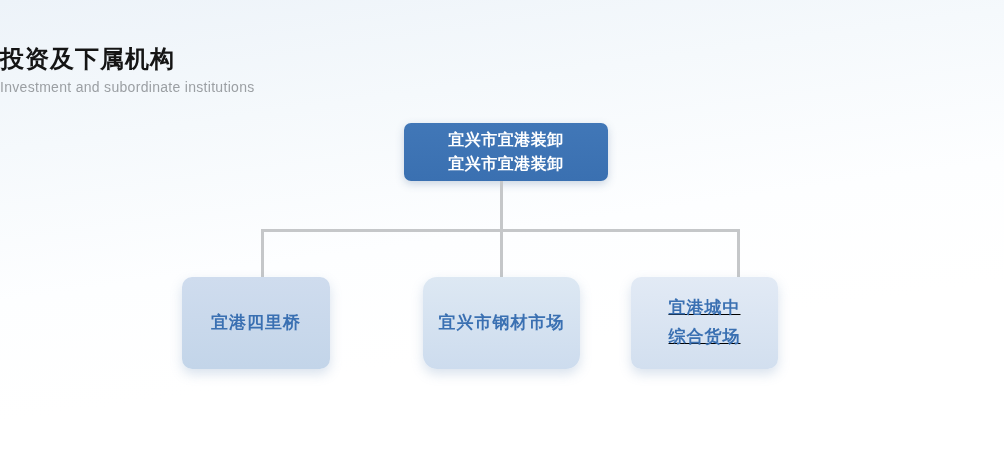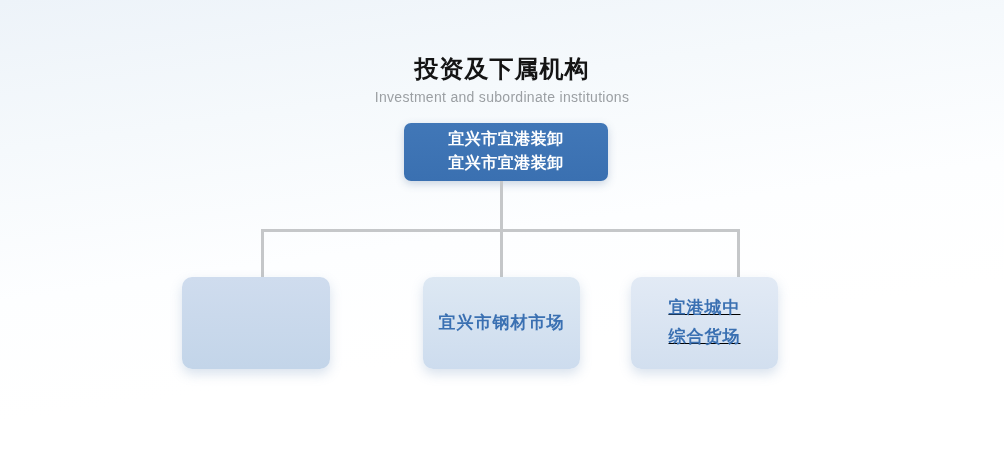--- a/index.html
+++ b/index.html
@@ -12,24 +12,23 @@
     width: 1004px;
     height: 463px;
     overflow: hidden;
     background: linear-gradient(172deg, #edf3f9 0%, #f5f9fc 25%, #fdfeff 50%, #ffffff 70%);
     font-family: "Liberation Sans", "DejaVu Sans", sans-serif;
   }
 
   
   .header {
     position: absolute;
-    top: 56px;
+    top: 46px;
     left: 0;
     width: 100%;
-    text-align: center;
   }
   .title {
     margin: 0;
     font-size: 24px;
     font-weight: bold;
     color: #141414;
     letter-spacing: 1px;
     line-height: 1.1;
   }
   .subtitle {
@@ -53,21 +52,20 @@
     align-items: center;
     justify-content: center;
     text-align: center;
   }
   .root-box .label {
     color: #ffffff;
     font-size: 16px;
     font-weight: bold;
     line-height: 1.5;
     letter-spacing: 0.5px;
-    font-family: Liberation Mono, monospace;
   }
 
   
   .line {
     position: absolute;
     background: #c5c7c9;
   }
   .line.v-stem   { left: 500px; top: 181px; width: 3px; height: 50px; }
   .line.h-bar    { left: 261px; top: 229px; width: 479px; height: 3px; }
   .line.v-left   { left: 261px; top: 231px; width: 3px; height: 46px; }
@@ -95,20 +93,21 @@
   }
   .child-1 {
     left: 182px;
     width: 148px;
     background: linear-gradient(180deg, #cfdcee 0%, #c3d5e9 100%);
   }
   .child-2 {
     left: 423px;
     width: 157px;
     background: linear-gradient(180deg, #dde8f3 0%, #cddcee 100%);
+    border-radius: 14px;
   }
   .child-3 {
     left: 631px;
     width: 147px;
     background: linear-gradient(180deg, #e2eaf5 0%, #d2dfef 100%);
     text-decoration: underline;
   }
   .label-line { display: block; }
 </style>
 </head>
@@ -129,20 +128,21 @@
   </div>
 
   <div class="line v-stem"></div>
   <div class="line h-bar"></div>
   <div class="line v-left"></div>
   <div class="line v-mid"></div>
   <div class="line v-right"></div>
 
   <div class="child-box child-1">
     <div class="label">
+      <span class="label-line">宜港四里桥</span>
     </div>
   </div>
 
   <div class="child-box child-2">
     <div class="label">
       <span class="label-line">宜兴市钢材市场</span>
     </div>
   </div>
 
   <div class="child-box child-3">

